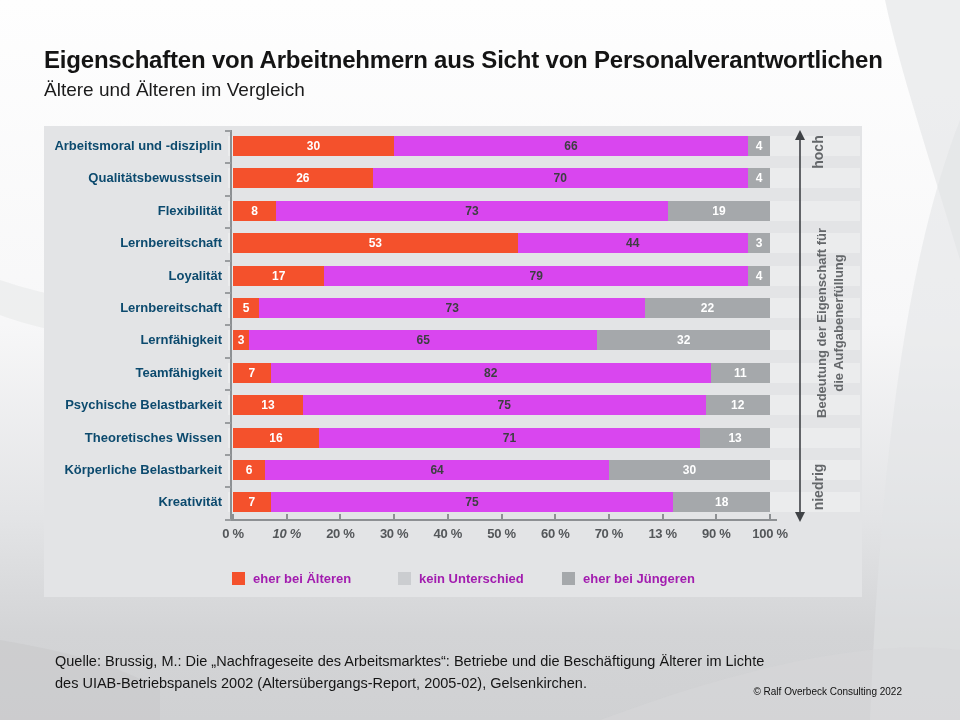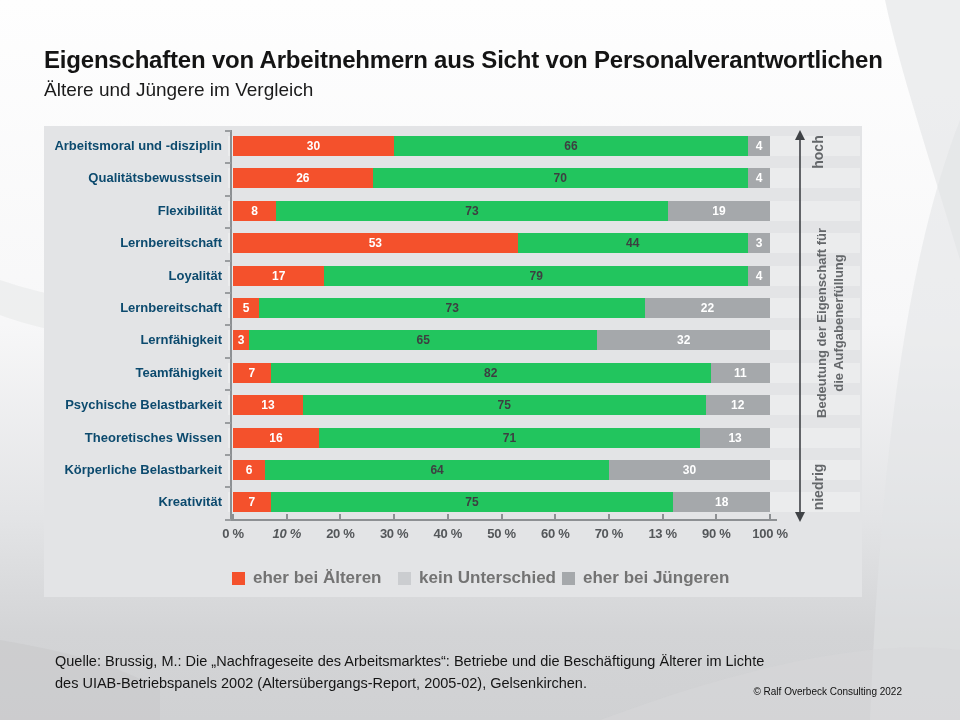--- a/index.html
+++ b/index.html
@@ -25,36 +25,36 @@
   .row-label{
     position:absolute;left:0;width:178px;height:20px;line-height:20px;
     text-align:right;font-size:13px;font-weight:700;color:#0c4a6e;
     white-space:nowrap;
   }
   .bar{position:absolute;left:189px;width:537px;height:20px;display:flex;}
   .seg{height:20px;display:flex;align-items:center;justify-content:center;overflow:hidden;}
   .seg span{font-size:12px;font-weight:700;line-height:20px;}
   .seg-alt{background:#f4512c;}
   .seg-alt span{color:#ffffff;}
-  .seg-mid{background:#22c55e;}
+  .seg-mid{background:#d946ef;}
   .seg-mid span{color:#3d3f41;}
   .seg-jung{background:#a5a8ab;}
   .seg-jung span{color:#ffffff;}
   .axis-y{position:absolute;left:186px;top:4px;width:2px;height:390px;background:#8d9093;}
   .axis-x{position:absolute;left:184px;top:393px;width:549px;height:2px;background:#8d9093;}
   .ytick{position:absolute;left:181px;width:6px;height:2px;background:#9a9da0;}
   .xtick{position:absolute;top:388px;width:2px;height:5px;background:#8d9093;transform:translateX(-50%);}
   .xtick-label{
     position:absolute;top:400px;transform:translateX(-50%);
     font-size:13px;font-weight:700;color:#54575a;white-space:nowrap;letter-spacing:-0.3px;
   }
   .legend{position:absolute;left:188px;top:444px;width:560px;height:16px;}
   .legend-item{position:absolute;top:0;display:flex;align-items:center;height:16px;}
   .legend-swatch{width:13px;height:13px;margin-right:8px;flex:0 0 13px;}
-  .legend-label{font-size:17px;font-weight:700;color:#737373;white-space:nowrap;}
+  .legend-label{font-size:13px;font-weight:700;color:#a21caf;white-space:nowrap;}
   .arrow-svg{position:absolute;left:749px;top:4px;width:14px;height:392px;}
   .rot{position:absolute;transform:rotate(-90deg);text-align:center;
        font-weight:700;color:#64676a;white-space:nowrap;}
   .rot-hoch{left:744px;top:18px;width:60px;height:16px;font-size:14px;line-height:16px;}
   .rot-niedrig{left:744px;top:353px;width:60px;height:16px;font-size:14px;line-height:16px;}
   .rot-title{left:646px;top:180px;width:280px;height:34px;font-size:13px;line-height:17px;}
   .source{
     position:absolute;left:55px;top:650px;width:760px;
     font-size:14.5px;line-height:22px;color:#151515;
   }
@@ -68,21 +68,21 @@
 
 <svg class="bg-svg" viewBox="0 0 960 720" xmlns="http://www.w3.org/2000/svg">
   <path d="M885,0 L960,0 L960,260 C930,160 900,70 885,0 Z" fill="#e9eaeb" opacity="0.8"></path>
   <path d="M960,120 L960,720 L870,720 C880,470 905,260 960,120 Z" fill="#e2e3e5" opacity="0.55"></path>
   <path d="M0,280 C60,300 120,310 180,305 L180,340 C110,345 40,330 0,315 Z" fill="#e8e9ea" opacity="0.6"></path>
   <path d="M0,640 C60,650 120,665 160,690 L160,720 L0,720 Z" fill="#c8c9cb" opacity="0.55"></path>
   <path d="M600,720 C760,660 880,640 960,650 L960,720 Z" fill="#d7d8da" opacity="0.5"></path>
 </svg>
 
 <h1 class="title">Eigenschaften von Arbeitnehmern aus Sicht von Personalverantwortlichen</h1>
-<h2 class="subtitle">Ältere und Jüngere im Vergleich</h2>
+<h2 class="subtitle">Ältere und Älteren im Vergleich</h2>
 
 <div class="panel">
   <div>
       <div class="row-stripe" style="top: 10px;"></div>
       <div class="row-label" style="top: 10px;">Arbeitsmoral und -disziplin</div>
       <div class="bar" style="top: 10px;">
         <div class="seg seg-alt" style="width: 161.1px;">
           <span>30</span>
         </div>
         <div class="seg seg-mid" style="width: 353.9px;">

